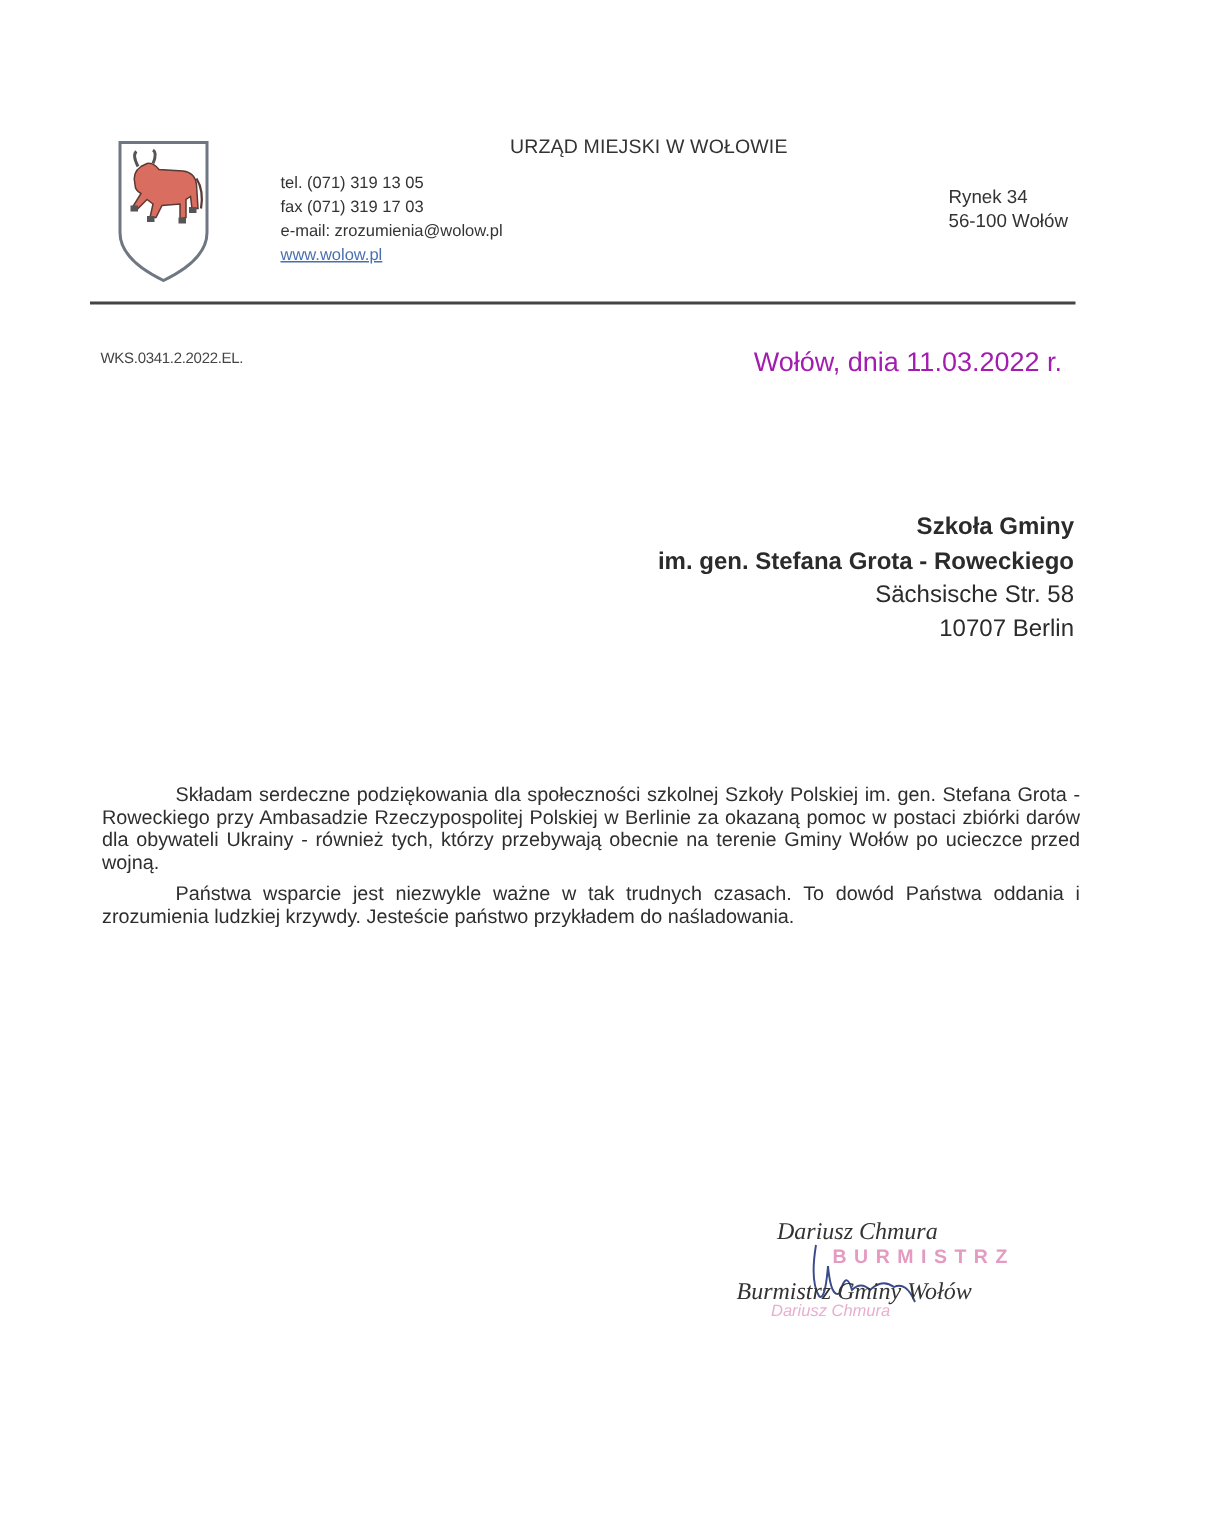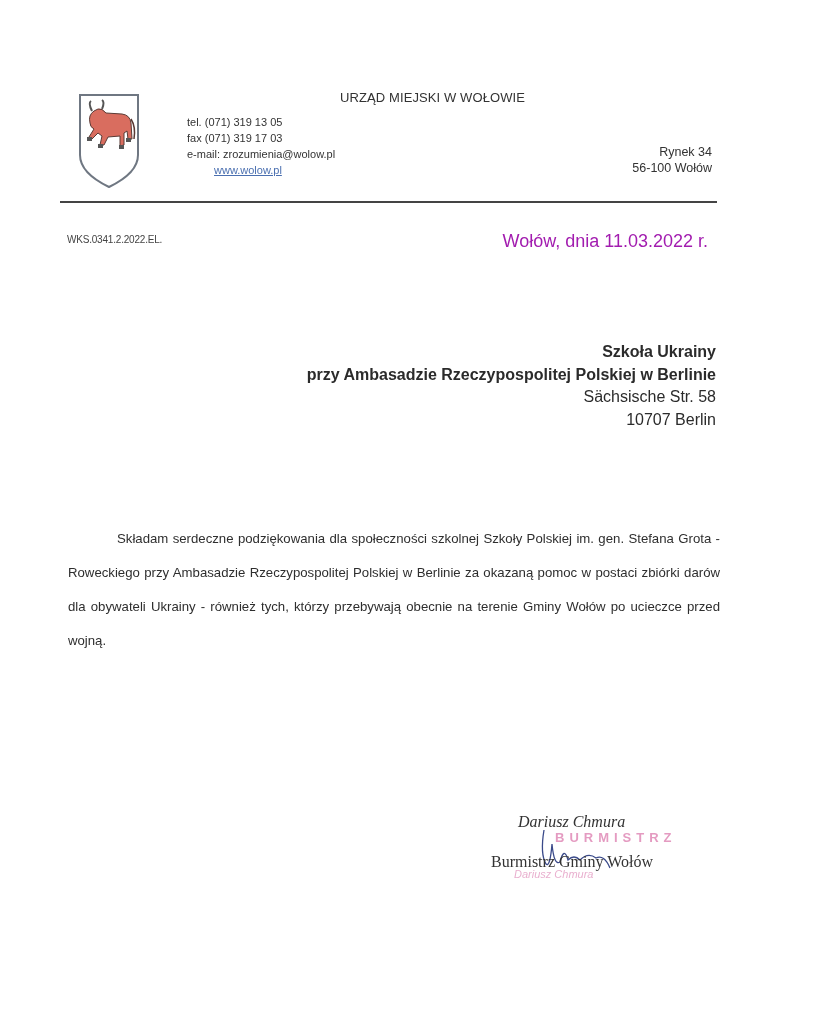--- a/index.html
+++ b/index.html
@@ -2,33 +2,33 @@
 <html><head>
 <meta charset="utf-8">
 <style>
   html, body { margin:0; padding:0; background:#ffffff; }
   body { width:816px; height:1024px; position:relative; overflow:hidden;
          font-family:"Liberation Sans", "DejaVu Sans", sans-serif; color:#2b2b2b; }
   .abs { position:absolute; }
   .crest { left:78px; top:93px; width:62px; height:96px; }
   .hdr-title { left:340px; top:90px; width:260px; text-align:left; font-size:13px; font-weight:normal; color:#333; letter-spacing:0.1px; }
   .contact { left:187px; top:114px; font-size:11px; line-height:16px; color:#333; }
-  .contact .link { color:#4a6fb0; text-decoration:underline;margin-left:27px; }
-  .addr { right:104px; top:144px; text-align:right; font-size:12.5px; line-height:16px; color:#333; }
+  .contact .link { color:#4a6fb0; text-decoration:underline; }
+  .addr { right:104px; top:123px; font-size:12.5px; line-height:16px; color:#333; }
   .rule { left:60px; top:201px; width:657px; height:2px; background:#444; }
   .ref { left:67px; top:234px; font-size:10px; color:#444; letter-spacing:-0.2px; }
   .date { right:108px; top:231px; font-size:18px; color:#a21caf; }
   .recipient { right:100px; top:341px; text-align:right; font-size:16px; line-height:22.5px; color:#2b2b2b; }
   .recipient .b { font-weight:bold; }
-  .body { left:115px; top:522px; width:605px; font-size:13.2px; line-height:34px; color:#2e2e2e; }
+  .body { left:115px; top:522px; width:605px; font-size:13.2px; line-height:15px; color:#2e2e2e; }
   .body p { margin:0; text-align:justify; text-align-last:left; }
   .sig { left:486px; top:808px; width:220px; height:80px; }
   .sig-name { position:absolute; left:32px; top:5px; font-family:"Liberation Serif", serif; font-style:italic; font-size:16px; color:#333; }
   .sig-stamp1 { position:absolute; left:25px; top:22px; font-family:"Liberation Sans", sans-serif; font-weight:bold; font-size:13px; color:#e08ab7; letter-spacing:5px; opacity:0.85;padding-left:44px; }
-  .sig-title { position:absolute; left:5px; top:45px; font-family:"Liberation Serif", serif; font-size:16px; color:#333; white-space:nowrap; }
+  .sig-title { position:absolute; left:5px; top:45px; font-family:"Liberation Serif", serif; font-style:italic; font-size:16px; color:#333; white-space:nowrap; }
   .sig-stamp2 { position:absolute; left:28px; top:60px; font-family:"Liberation Sans", sans-serif; font-style:italic; font-size:11px; color:#e39bc2; opacity:0.8; }
   .sig-scribble { position:absolute; left:40px; top:16px; width:110px; height:52px; }
 </style>
 </head>
 <body>
 
 <div class="abs crest">
   <svg width="62" height="96" viewBox="0 0 62 96">
     <path d="M2 2 H60 V62 Q60 80 31 94 Q2 80 2 62 Z" fill="#fff" stroke="#6f7782" stroke-width="2"></path>
 
@@ -59,28 +59,29 @@
   <div>Rynek 34</div>
   <div>56-100 Wołów</div>
 </div>
 
 <div class="abs rule"></div>
 
 <div class="abs ref">WKS.0341.2.2022.EL.</div>
 <div class="abs date">Wołów, dnia 11.03.2022 r.</div>
 
 <div class="abs recipient">
-  <div class="b">Szkoła Ukrainy</div>
-  <div class="b">przy Ambasadzie Rzeczypospolitej Polskiej w Berlinie</div>
+  <div class="b">Szkoła Gminy</div>
+  <div class="b">im. gen. Stefana Grota - Roweckiego</div>
   <div>Sächsische Str. 58</div>
   <div>10707 Berlin</div>
 </div>
 
 <div class="abs body" style="left:68px; width:652px;">
   <p style="text-indent:49px;">Składam serdeczne podziękowania dla społeczności szkolnej Szkoły Polskiej im. gen. Stefana Grota - Roweckiego przy Ambasadzie Rzeczypospolitej Polskiej w Berlinie za okazaną pomoc w postaci zbiórki darów dla obywateli Ukrainy - również tych, którzy przebywają obecnie na terenie Gminy Wołów po ucieczce przed wojną.</p>
+  <p style="text-indent:49px; margin-top:6px;">Państwa wsparcie jest niezwykle ważne w tak trudnych czasach. To dowód Państwa oddania i zrozumienia ludzkiej krzywdy. Jesteście państwo przykładem do naśladowania.</p>
 </div>
 
 <div class="abs sig">
   <div class="sig-stamp1">BURMISTRZ</div>
   <div class="sig-stamp2">Dariusz Chmura</div>
   <svg class="sig-scribble" viewBox="0 0 110 52">
     <path d="M18 6 Q14 30 20 40 Q24 44 26 20 Q28 42 34 38 Q38 22 42 36 Q48 30 54 36 Q62 28 70 34 Q78 30 84 44" fill="none" stroke="#3a4a8a" stroke-width="1.3"></path>
   </svg>
   <div class="sig-name">Dariusz Chmura</div>
   <div class="sig-title">Burmistrz Gminy Wołów</div>

